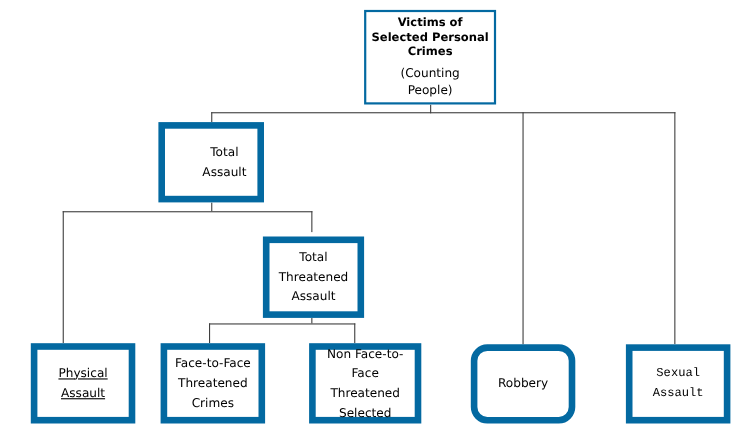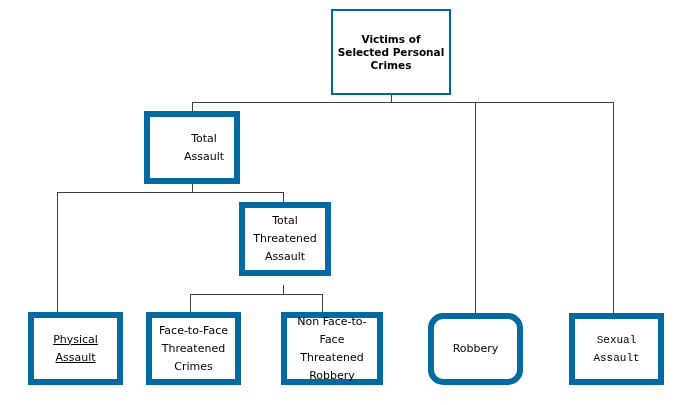--- a/index.html
+++ b/index.html
@@ -72,47 +72,49 @@
 
   <div class="line v" style="left:283px; top:285px; height:9px;"></div>
   <div class="line h" style="left:190px; top:294px; width:133px;"></div>
   <div class="line v" style="left:190px; top:294px; height:18px;"></div>
   <div class="line v" style="left:322px; top:294px; height:18px;"></div>
 
   <div class="node root" style="left:331px; top:9px; width:120px; height:86px;">
     <div class="title">Victims of
 Selected Personal
 Crimes</div>
+    <div class="subtitle">(Counting
+People)</div>
   </div>
 
   <div class="node" style="left:144px; top:111px; width:96px; height:73px;padding-left:24px;">
     <div class="label">Total Assault</div>
   </div>
 
-  <div class="node" style="left:239px; top:202px; width:92px; height:74px;">
+  <div class="node" style="left:239px; top:215px; width:92px; height:74px;">
     <div class="label">Total
 Threatened
 Assault</div>
   </div>
 
   <div class="node" style="left:28px; top:312px; width:95px; height:73px;text-decoration:underline;">
     <div class="label">Physical
 Assault</div>
   </div>
 
   <div class="node" style="left:146px; top:312px; width:95px; height:73px;">
     <div class="label">Face-to-Face
 Threatened
 Crimes</div>
   </div>
 
   <div class="node" style="left:281px; top:312px; width:102px; height:73px;">
     <div class="label">Non Face-to-Face
 Threatened
-Robbery</div>
+Selected</div>
   </div>
 
   <div class="node" style="left:428px; top:313px; width:95px; height:72px;border-radius:15px;">
     <div class="label">Robbery</div>
   </div>
 
   <div class="node" style="left:569px; top:313px; width:95px; height:72px;font-family:Liberation Mono, monospace;">
     <div class="label">Sexual Assault</div>
   </div>
 

